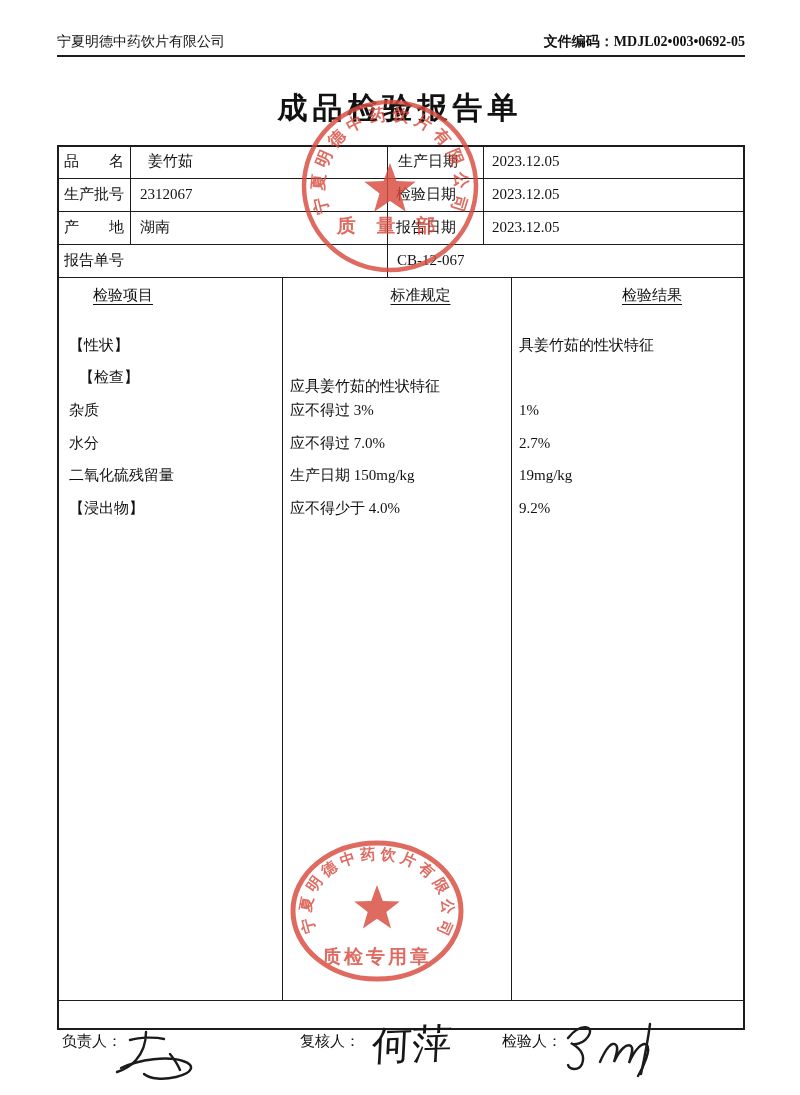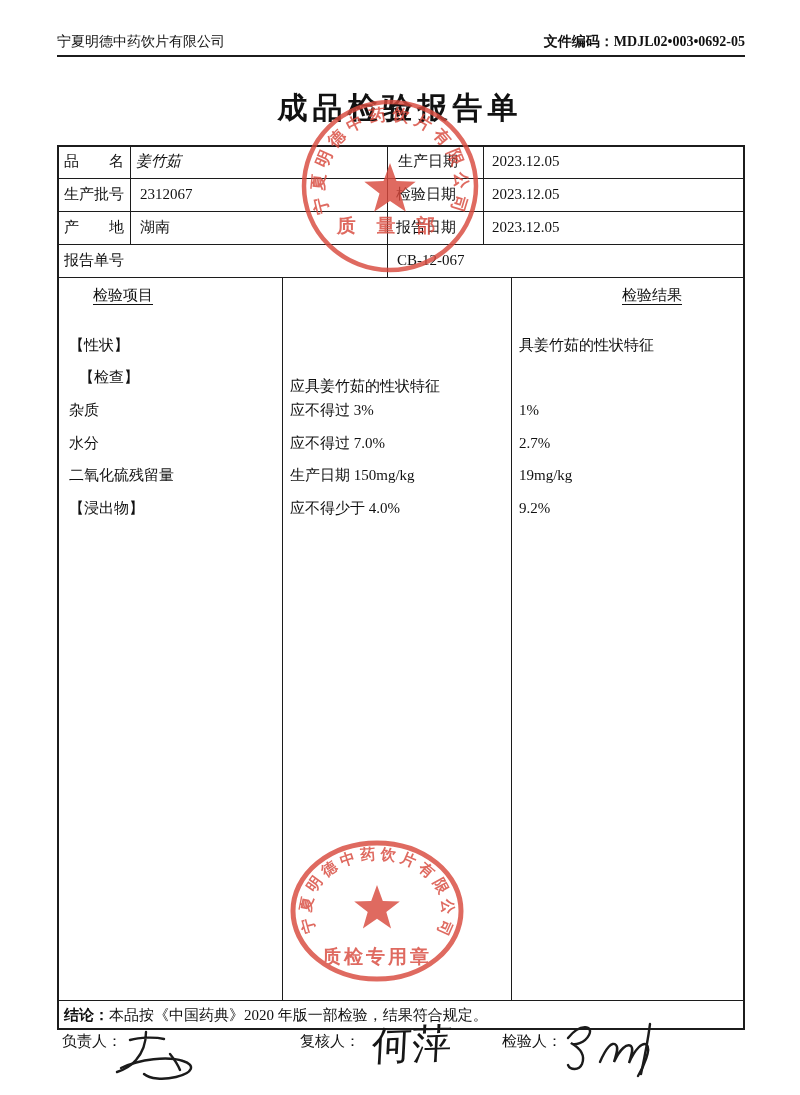--- a/index.html
+++ b/index.html
@@ -41,38 +41,39 @@
   <div class="hline" style="left:57px;top:244px;width:688px;"></div>
   <div class="hline" style="left:57px;top:277px;width:688px;"></div>
   <div class="hline" style="left:57px;top:1000px;width:688px;"></div>
   <div class="vline" style="left:130px;top:145px;height:99px;"></div>
   <div class="vline" style="left:387px;top:145px;height:132px;"></div>
   <div class="vline" style="left:483px;top:145px;height:99px;"></div>
   <div class="vline" style="left:282px;top:277px;height:723px;"></div>
   <div class="vline" style="left:511px;top:277px;height:723px;"></div>
 
   <div class="cell" style="left:64px;top:145px;">品　　名</div>
-  <div class="cell" style="left:136px;top:145px;font-style:italic;">姜竹茹</div>
+  <div class="cell" style="left:148px;top:145px;">姜竹茹</div>
   <div class="cell" style="left:398px;top:145px;">生产日期</div>
   <div class="cell" style="left:492px;top:145px;">2023.12.05</div>
 
   <div class="cell" style="left:64px;top:178px;">生产批号</div>
   <div class="cell" style="left:140px;top:178px;">2312067</div>
   <div class="cell" style="left:396px;top:178px;">检验日期</div>
   <div class="cell" style="left:492px;top:178px;">2023.12.05</div>
 
   <div class="cell" style="left:64px;top:211px;">产　　地</div>
   <div class="cell" style="left:140px;top:211px;">湖南</div>
   <div class="cell" style="left:396px;top:211px;">报告日期</div>
   <div class="cell" style="left:492px;top:211px;">2023.12.05</div>
 
   <div class="cell" style="left:64px;top:244px;">报告单号</div>
   <div class="cell" style="left:397px;top:244px;">CB-12-067</div>
 
   <div class="colhead" style="left:69px;top:286px;">检验项目</div>
+  <div class="colhead" style="left:282px;top:286px;width:229px;text-align:center;">标准规定</div>
   <div class="colhead" style="left:511px;top:286px;width:234px;text-align:center;">检验结果</div>
 
   <div class="item-line" style="left:69px;top:334px;">【性状】</div>
   <div class="item-line" style="left:290px;top:334px;margin-top:41px;">应具姜竹茹的性状特征</div>
   <div class="item-line" style="left:519px;top:334px;">具姜竹茹的性状特征</div>
 
   <div class="item-line" style="left:69px;top:366px;margin-left:10px;">【检查】</div>
 
   <div class="item-line" style="left:69px;top:399px;">杂质</div>
   <div class="item-line" style="left:290px;top:399px;">应不得过 3%</div>
@@ -83,23 +84,20 @@
   <div class="item-line" style="left:519px;top:432px;">2.7%</div>
 
   <div class="item-line" style="left:69px;top:464px;">二氧化硫残留量</div>
   <div class="item-line" style="left:290px;top:464px;">生产日期 150mg/kg</div>
   <div class="item-line" style="left:519px;top:464px;">19mg/kg</div>
 
   <div class="item-line" style="left:69px;top:497px;">【浸出物】</div>
   <div class="item-line" style="left:290px;top:497px;">应不得少于 4.0%</div>
   <div class="item-line" style="left:519px;top:497px;">9.2%</div>
 
-  <div class="abs" style="left:64px;top:1000px;height:30px;line-height:30px;font-size:15px;white-space:nowrap;">
-    <span style="font-weight:bold;">结论：</span><span>本品按《中国药典》2020 年版一部检验，结果符合规定。</span>
-  </div>
 
   <div class="sig-label" style="left:62px;top:1030px;">负责人：</div>
   <div class="sig-label" style="left:300px;top:1030px;">复核人：</div>
   <div class="sig-label" style="left:502px;top:1030px;">检验人：</div>
 
   <svg class="abs" style="left:108px;top:1028px;" width="115" height="56" viewBox="0 0 115 56">
     <g fill="none" stroke="#1b1b1b" stroke-width="2.4" stroke-linecap="round">
       <path d="M22 12 C32 9 48 9 56 11 M38 4 C38 15 35 24 28 32 C23 38 15 42 9 44"></path>
       <path d="M13 40 C32 31 60 28 75 33 C88 37 85 45 68 49 C55 52 42 51 36 46"></path>
       <path d="M62 26 C66 31 70 37 72 42"></path>

